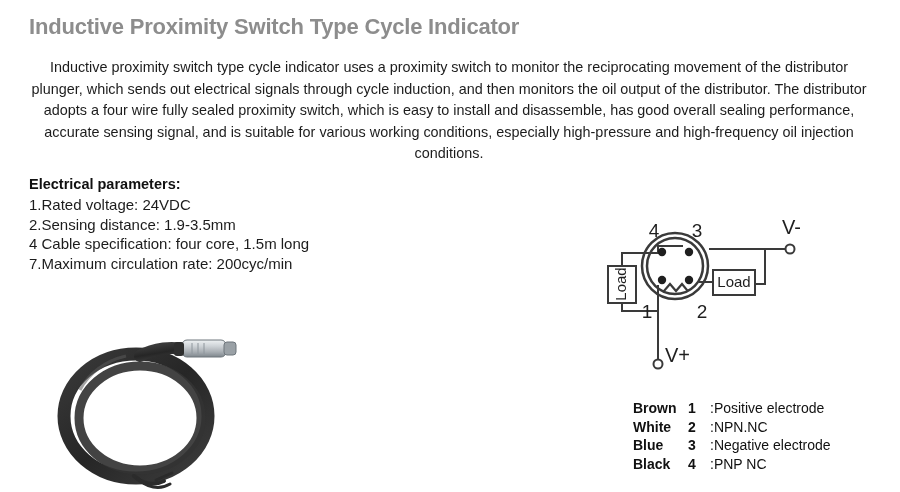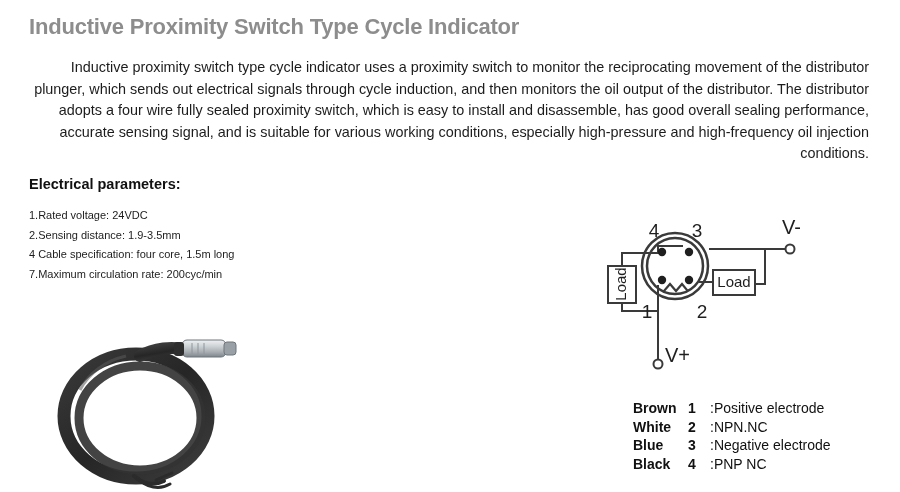--- a/index.html
+++ b/index.html
@@ -31,38 +31,38 @@
 
   
   .intro {
     position: absolute;
     left: 29px;
     top: 57px;
     width: 840px;
     font-size: 14.4px;
     line-height: 21.5px;
     color: #1c1c1c;
-    text-align: right;
+    text-align: center;
   }
 
   
   .params {
     position: absolute;
     left: 29px;
     top: 176px;
     width: 560px;
   }
   .params-heading {
     font-size: 14.5px;
     font-weight: bold;
     color: #111111;
-    margin-bottom: 14px;
+    margin-bottom: 3px;
   }
   .params-list {
-    font-size: 11px;
+    font-size: 15px;
     line-height: 19.6px;
     color: #1c1c1c;
   }
   .param-line { white-space: nowrap; }
 
   
   .photo {
     position: absolute;
     left: 22px;
     top: 330px;

